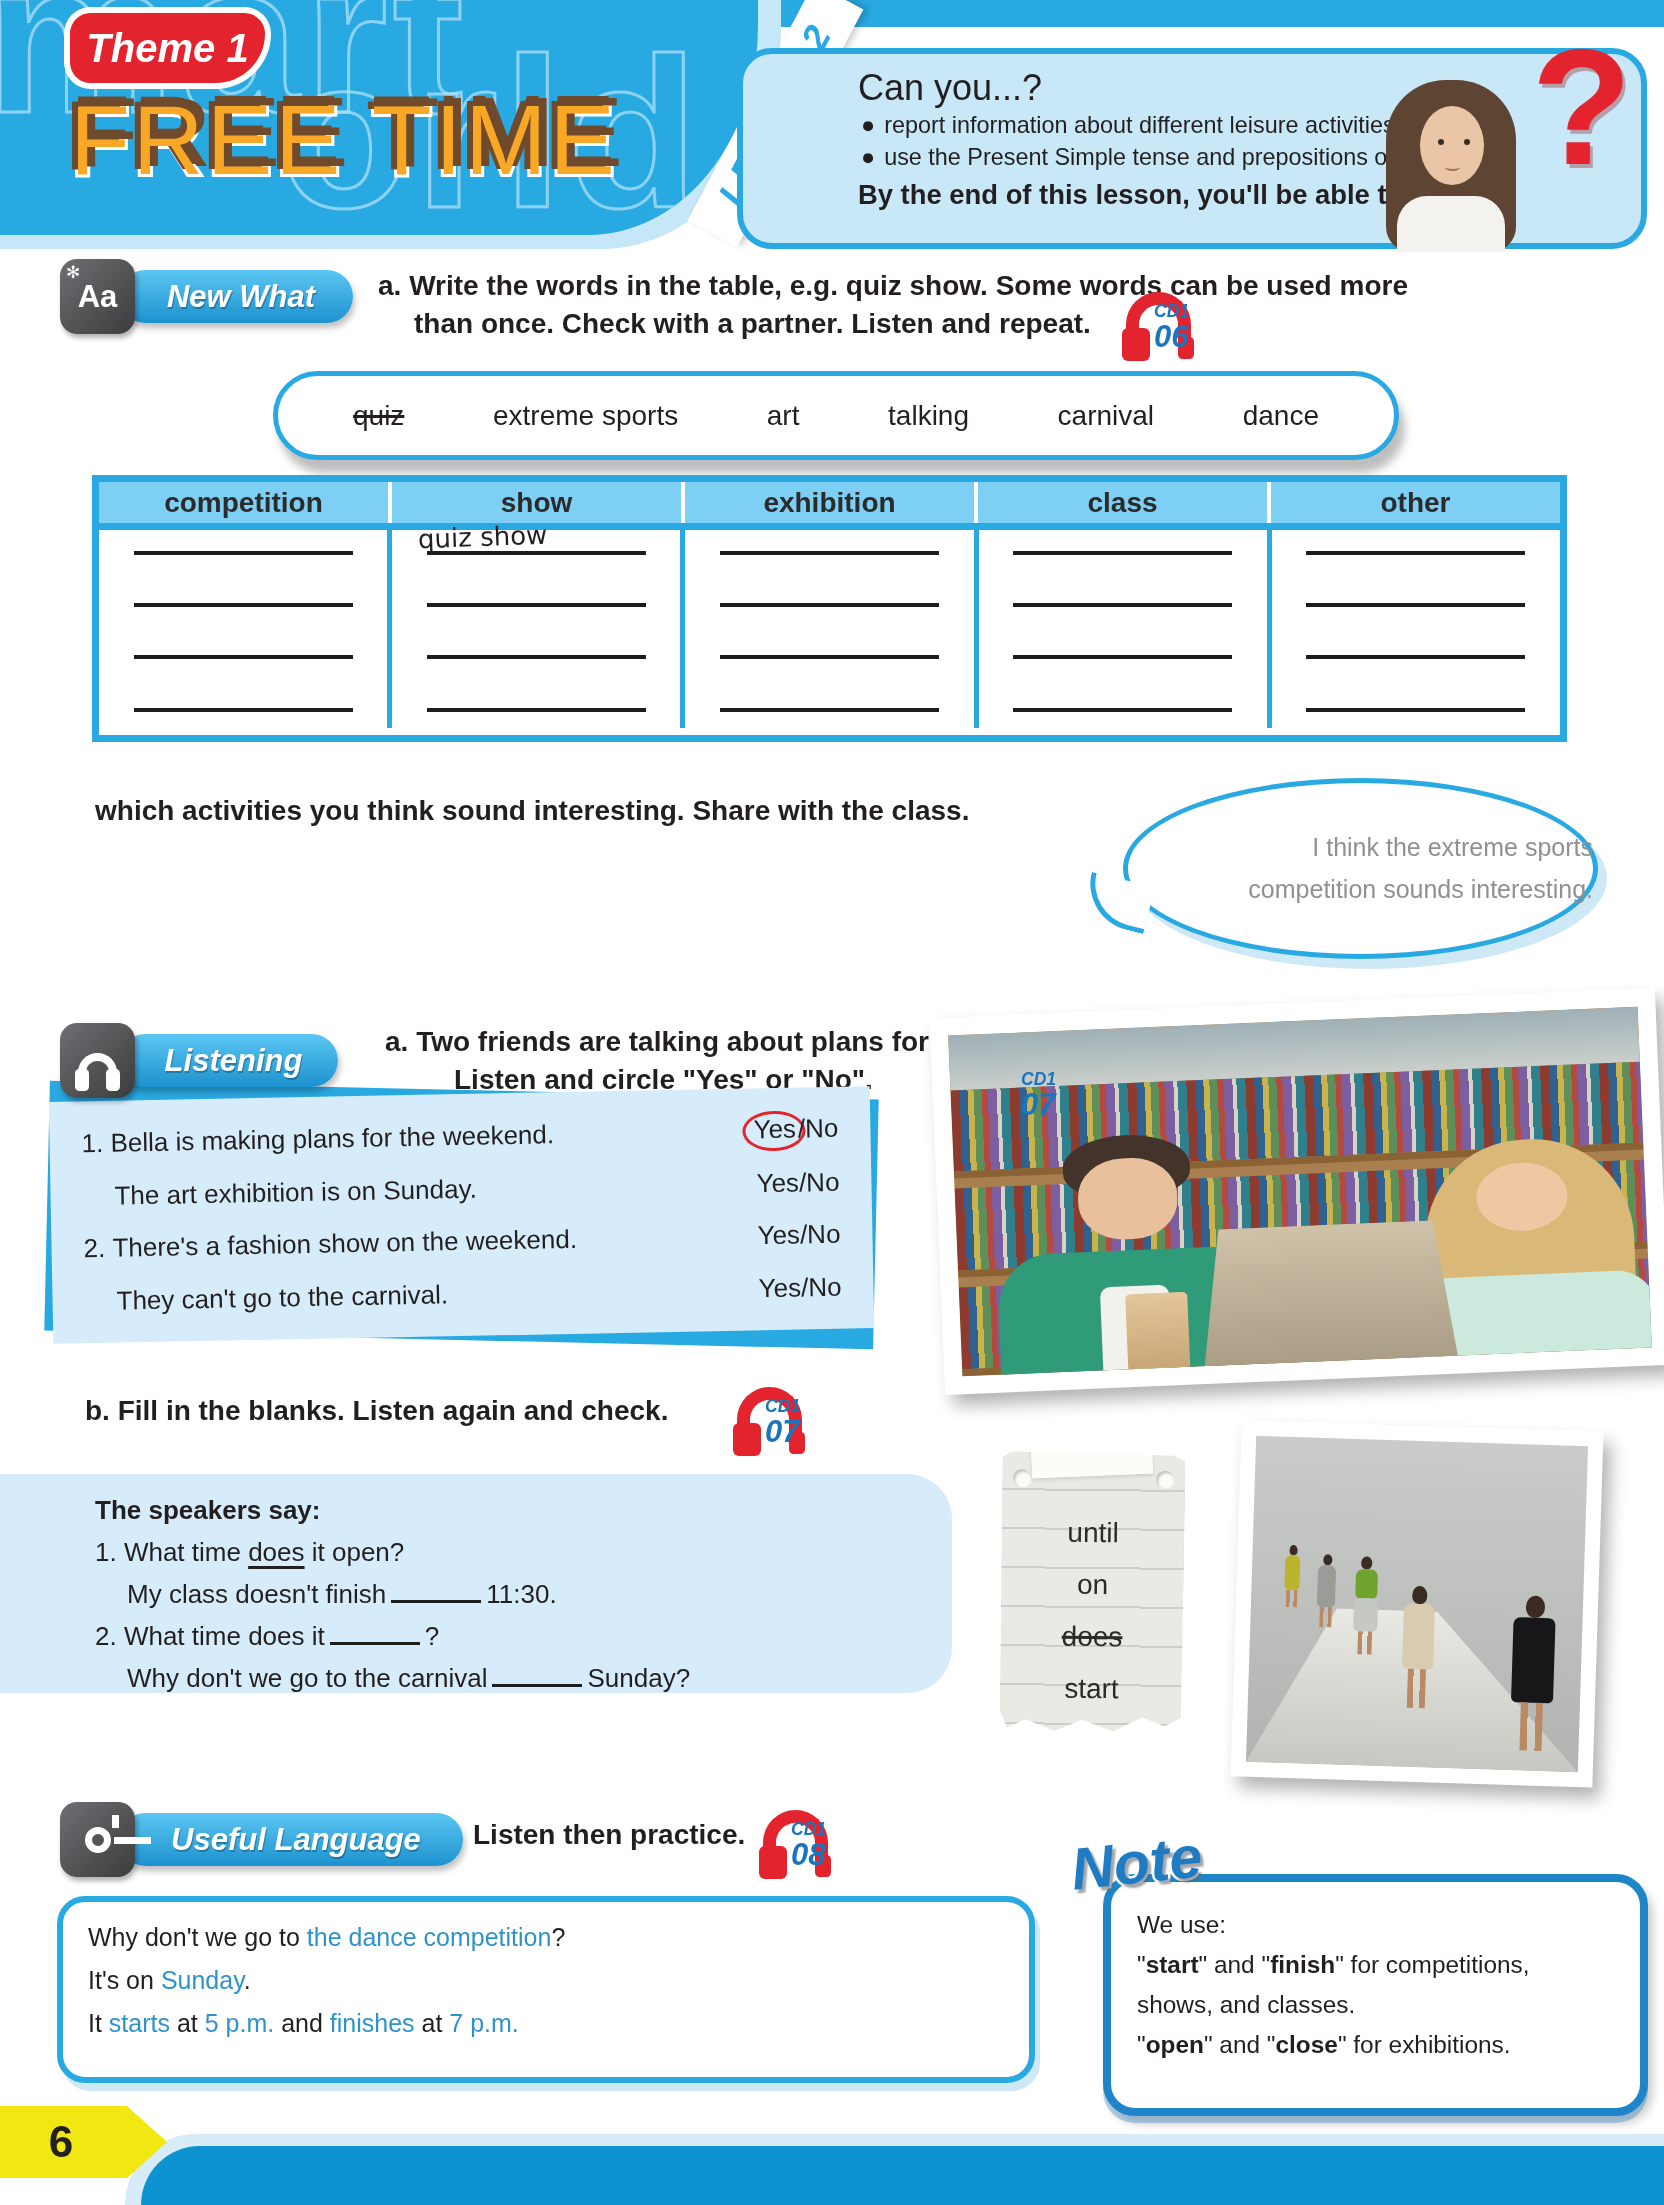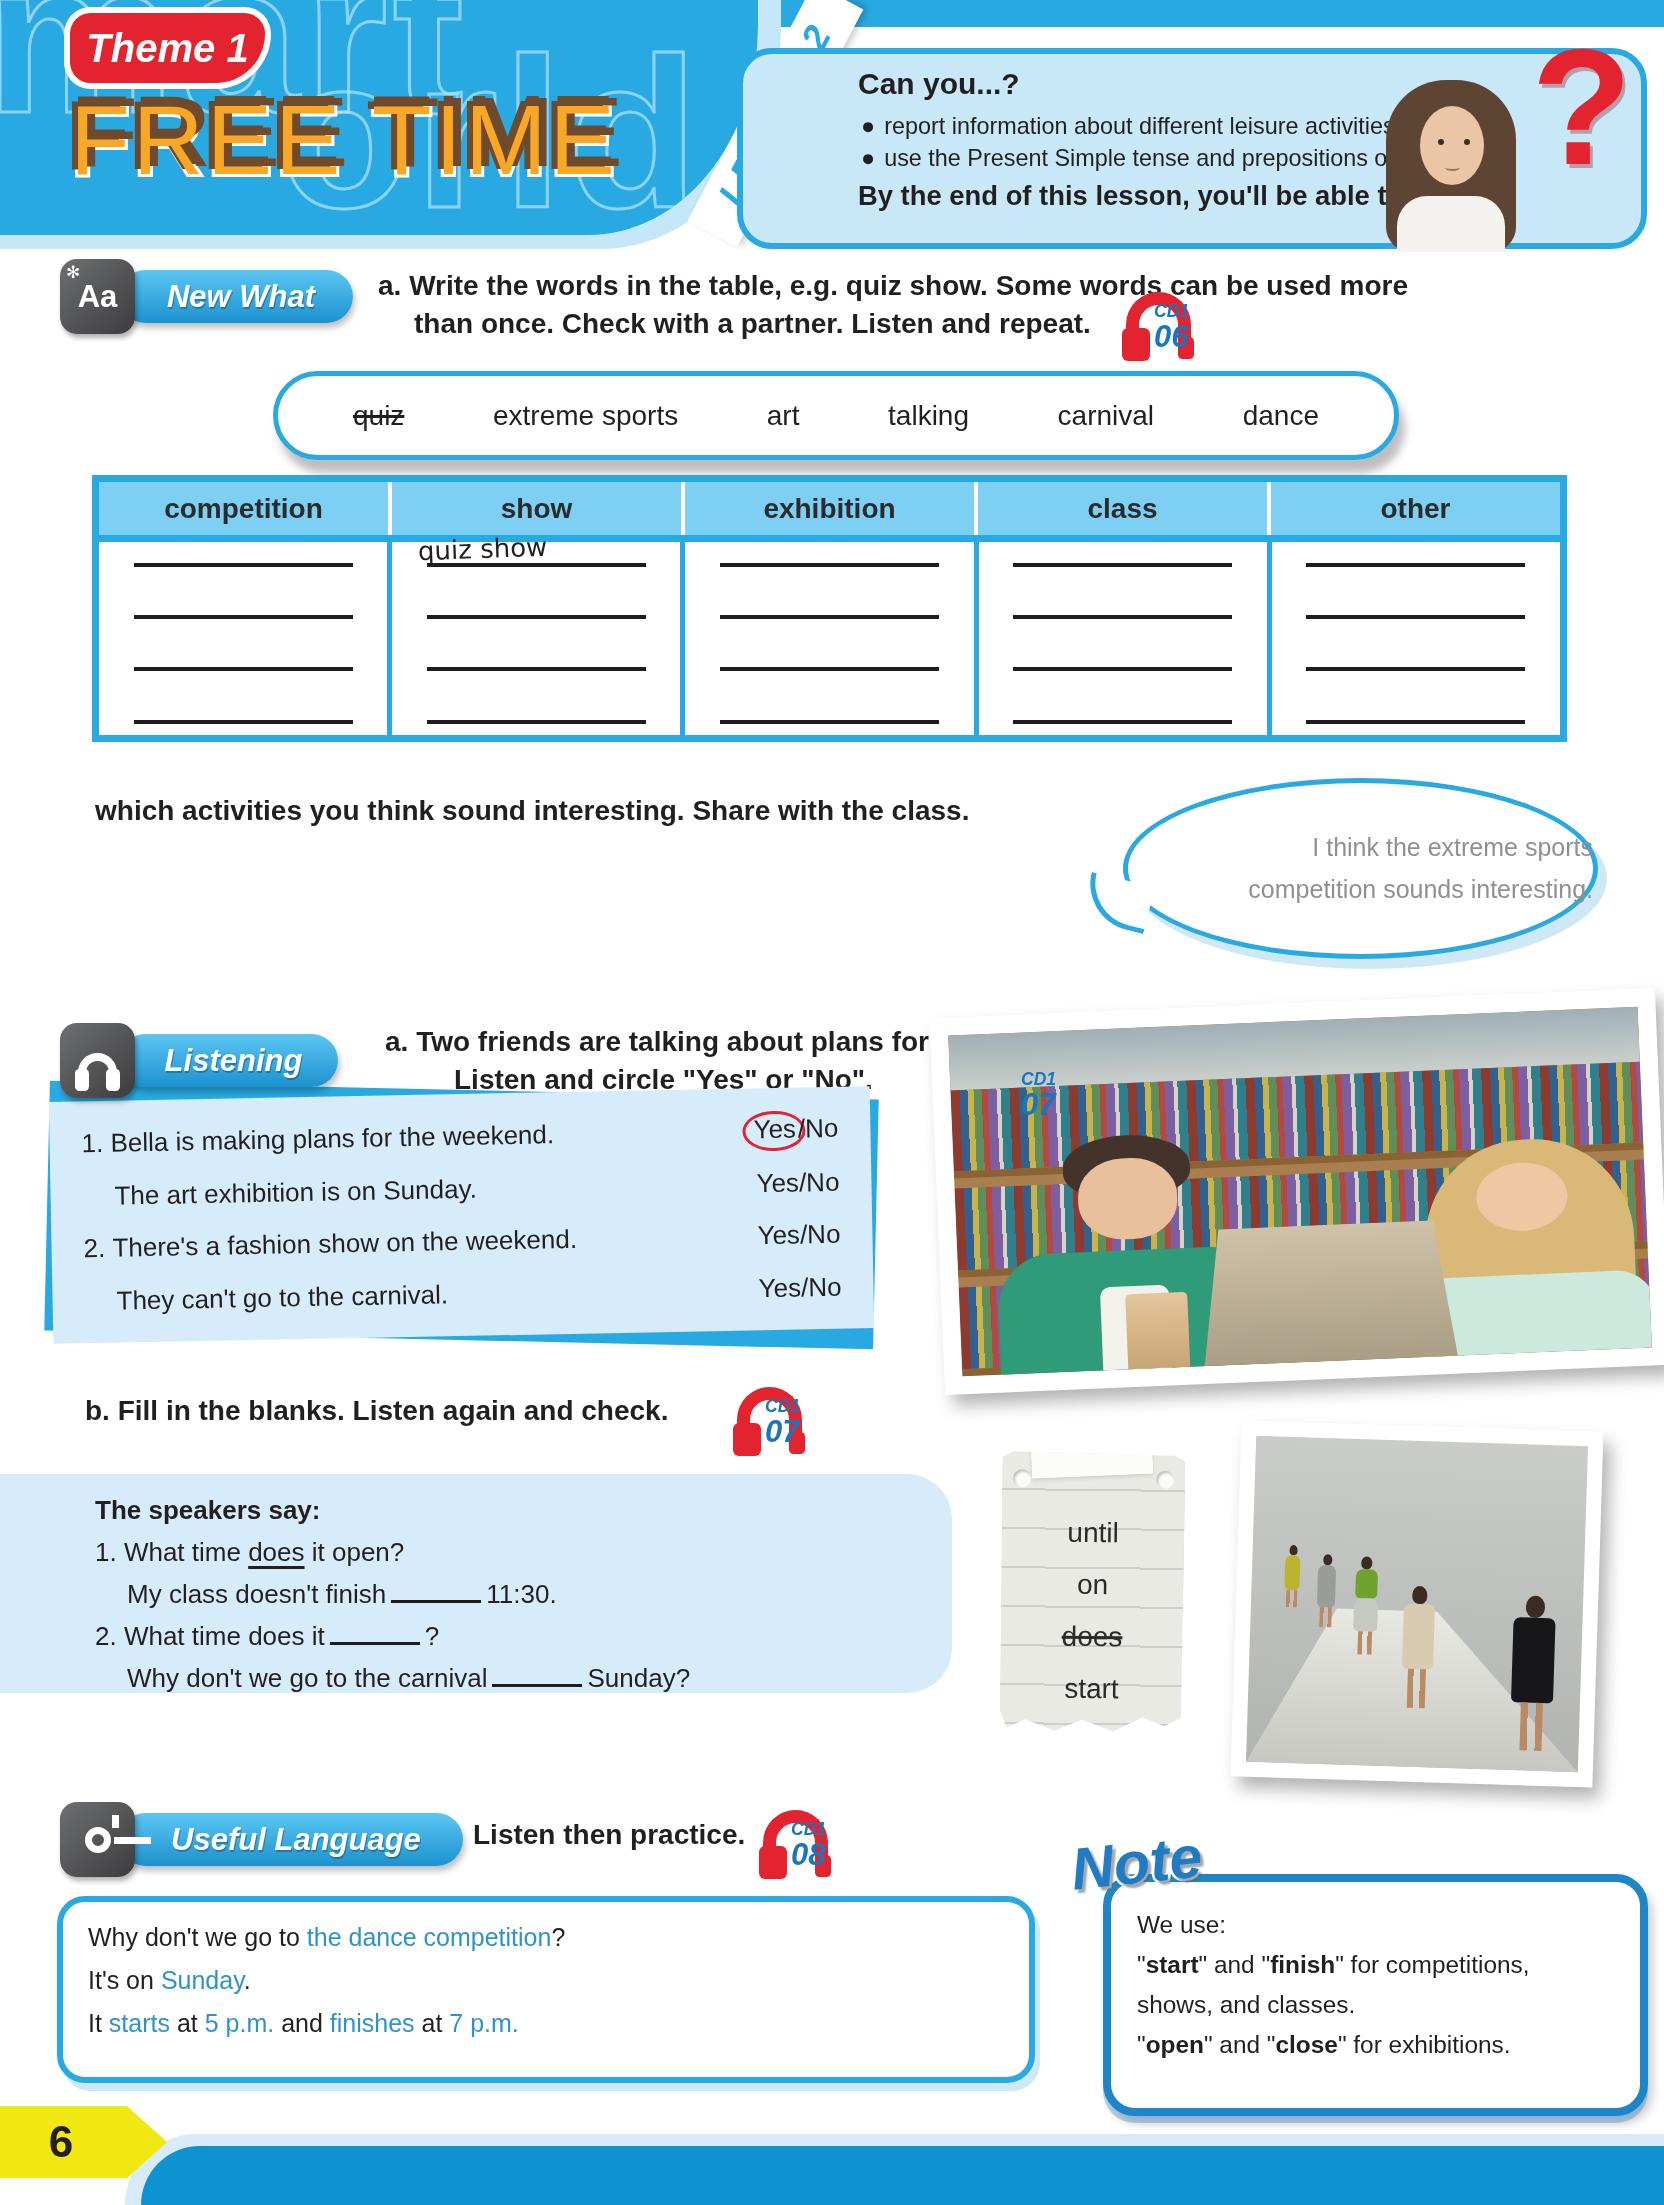--- a/index.html
+++ b/index.html
@@ -20,21 +20,21 @@
   .wm1{left:-15px;top:-85px}
   .wm2{left:279px;top:10px}
   .theme-badge{position:absolute;left:70px;top:13px;width:195px;height:70px;background:var(--red);border-radius:23px 23px 55px 23px;box-shadow:0 0 0 6px #fff;display:flex;align-items:center;justify-content:center}
   .theme-badge span{color:#fff;font-weight:800;font-style:italic;font-size:40px}
   .free-title{position:absolute;left:70px;top:84px;font-size:98px;font-weight:400;letter-spacing:3px;color:var(--orange);-webkit-text-stroke:6px #fff;paint-order:stroke fill;text-shadow:0 -10px 0 #6F4A2C,8px -8px 0 #6F4A2C,-6px -5px 0 #6F4A2C}
 
   .ribbon{position:absolute;left:641px;top:87px;width:269px;height:56px;background:#fff;box-shadow:3px 4px 7px rgba(0,0,0,.2);transform:rotate(-62deg);display:flex;align-items:center;justify-content:center}
   .ribbon span{color:var(--blue);font-weight:800;font-style:italic;font-size:37px;letter-spacing:2px}
 
   .lesson-box{position:absolute;left:737px;top:48px;width:910px;height:201px;background:var(--lesson);border:6px solid var(--blue);border-radius:35px;padding:13px 20px 9px 115px}
-  .canyou{font-size:30px;font-weight:700;margin-bottom:9px}
+  .canyou{font-size:36px;font-weight:400;}
   .goal{display:flex;align-items:flex-start;font-size:23.4px;font-weight:500;line-height:1.38;max-width:598px}
   .goal .dot{font-size:23.4px;margin:0 9px 0 3px}
   .lesson-foot{font-size:27.4px;font-weight:800;margin-top:5px}
   .girl{position:absolute;right:125px;top:26px;width:130px;height:172px}
   .girl .hair{position:absolute;left:0;top:0;width:100%;height:100%;background:#5E4433;border-radius:60px 60px 25px 25px}
   .girl .face{position:absolute;left:34px;top:26px;width:64px;height:79px;background:#EBC6A6;border-radius:50%}
   .girl .eye{position:absolute;top:59px;width:6px;height:6px;background:#3A2C22;border-radius:50%}
   .girl .smile{position:absolute;left:59px;top:84px;width:15px;height:7px;border-bottom:2.5px solid #A56E4E;border-radius:50%}
   .girl .shirt{position:absolute;left:11px;bottom:0;width:108px;height:56px;background:#F4F2EF;border-radius:30px 30px 0 0}
   .qmark{position:absolute;right:9px;top:-29px;font-size:165px;font-weight:900;color:var(--red);line-height:1;text-shadow:3px 4px 0 rgba(140,20,25,.35)}
@@ -64,21 +64,21 @@
   
   .inst{position:absolute;font-size:28px;font-weight:800;line-height:1.34;white-space:nowrap}
   .inst .l2{margin-left:36px}
 
   
   .wordbank{position:absolute;left:273px;top:371px;width:1126px;height:89px;background:#fff;border:5px solid var(--blue);border-radius:46px;box-shadow:6px 13px 9px rgba(110,110,110,.45);display:flex;align-items:center;justify-content:space-between;padding:0 75px;font-size:28px}
   .struck{text-decoration:line-through;text-decoration-thickness:3px}
 
   
   .nw-table{position:absolute;left:92px;top:475px;width:1475px;height:267px;border:7px solid var(--blue);background:#fff}
-  .trow-h{display:flex;height:60px;background:var(--thead);border-bottom:7px solid var(--blue)}
+  .trow-h{display:flex;height:48px;background:var(--thead);border-bottom:7px solid var(--blue)}
   .th{flex:1;display:flex;align-items:center;justify-content:center;border-right:4px solid #fff;font-weight:800;font-size:28px;color:#2B2B2B}
   .th:last-child{border-right:none}
   .trow-b{display:flex;height:198px}
   .td{flex:1;position:relative;border-right:5px solid var(--blue)}
   .td:last-child{border-right:none}
   .bl{position:absolute;left:12%;width:76%;height:3.5px;background:#1D1D1B}
   .bl.r1{top:21.4px}.bl.r2{top:73px}.bl.r3{top:125px}.bl.r4{top:178px}
   .example{position:absolute;left:9%;top:-8px;font-size:26px;font-family:"DejaVu Sans",sans-serif;transform:rotate(-2deg);white-space:nowrap}
 
   

